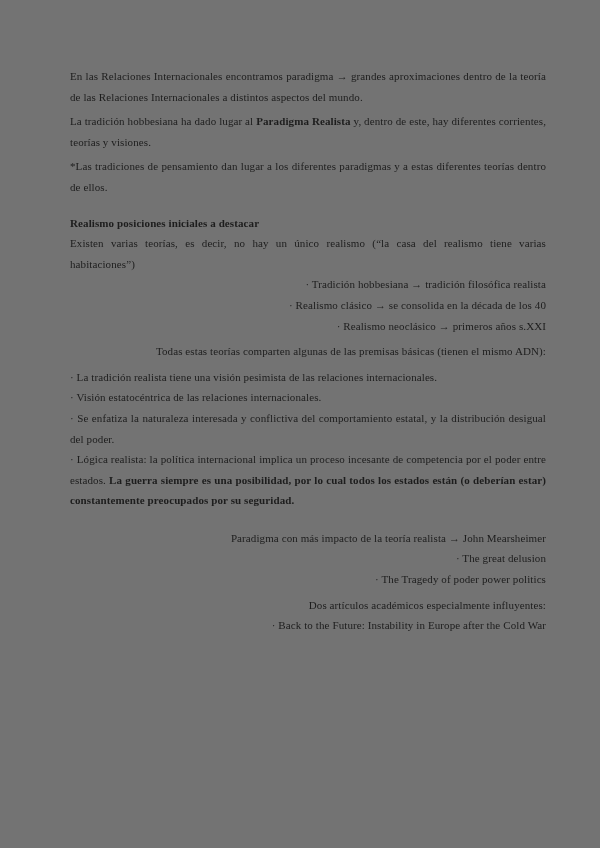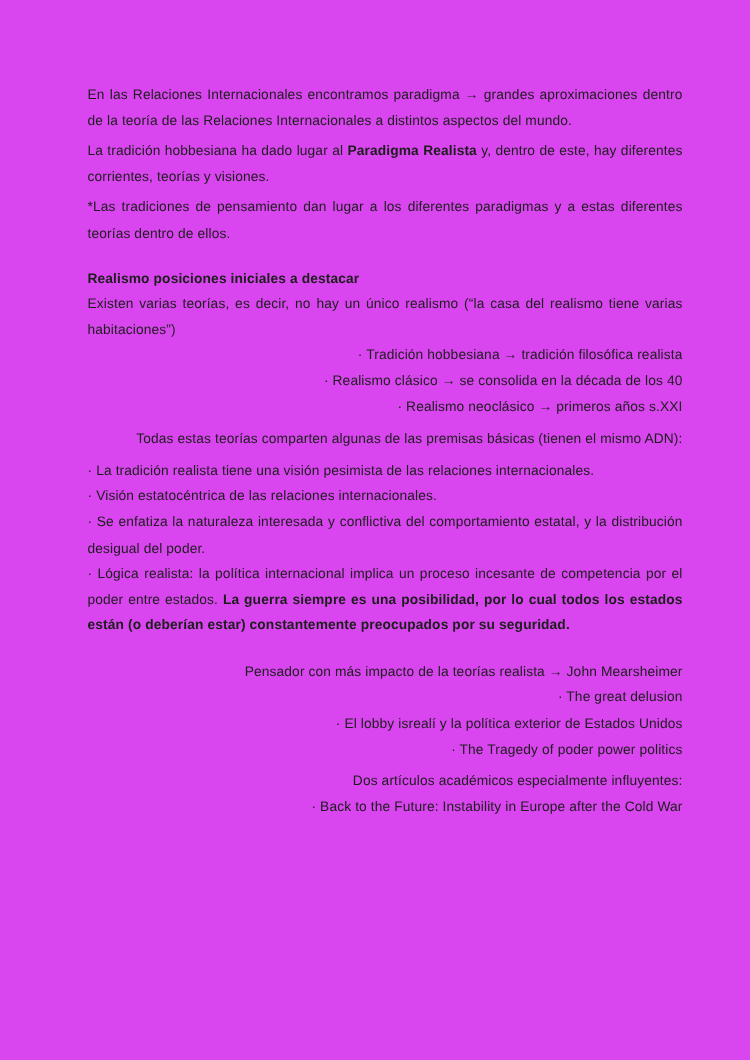--- a/index.html
+++ b/index.html
@@ -4,23 +4,23 @@
 <style>
   html, body {
     margin: 0;
     padding: 0;
     background: #ffffff;
   }
   .page {
     position: relative;
     width: 600px;
     height: 848px;
-    background: #d946ef;
+    background: #737373;
     overflow: hidden;
-    font-family: Liberation Sans, sans-serif;
+    font-family: Liberation Serif, serif;
     color: #1d1d1d;
   }
   .content {
     position: absolute;
     left: 70px;
     top: 66px;
     width: 476px;
     font-size: 11px;
     line-height: 20.6px;
     letter-spacing: 0.1px;
@@ -67,25 +67,24 @@
 
     <p class="left gap-before-md gap-after-md">Todas estas teorías comparten algunas de las premisas básicas (tienen el mismo ADN):</p>
 
     <p>· La tradición realista tiene una visión pesimista de las relaciones internacionales.</p>
     <p>· Visión estatocéntrica de las relaciones internacionales.</p>
     <p>· Se enfatiza la naturaleza interesada y conflictiva del comportamiento estatal, y la distribución desigual del poder.</p>
     <p>
       <span>· Lógica realista: la política internacional implica un proceso incesante de competencia por el poder entre estados. </span><strong>La guerra siempre es una posibilidad, por lo cual todos los estados están (o deberían estar) constantemente preocupados por su seguridad.</strong>
     </p>
 
-    <p class="left gap-before-xl">Pensador con más impacto de la teorías realista → John Mearsheimer</p>
+    <p class="left gap-before-xl">Paradigma con más impacto de la teoría realista → John Mearsheimer</p>
 
 
     <p class="left">· The great delusion</p>
-    <p class="left">· El lobby isrealí y la política exterior de Estados Unidos</p>
     <p class="left">· The Tragedy of poder power politics</p>
 
     <p class="left gap-before-md">Dos artículos académicos especialmente influyentes:</p>
 
     <p class="left">· Back to the Future: Instability in Europe after the Cold War</p>
 
   </div>
 </div>
 
 </body></html>

